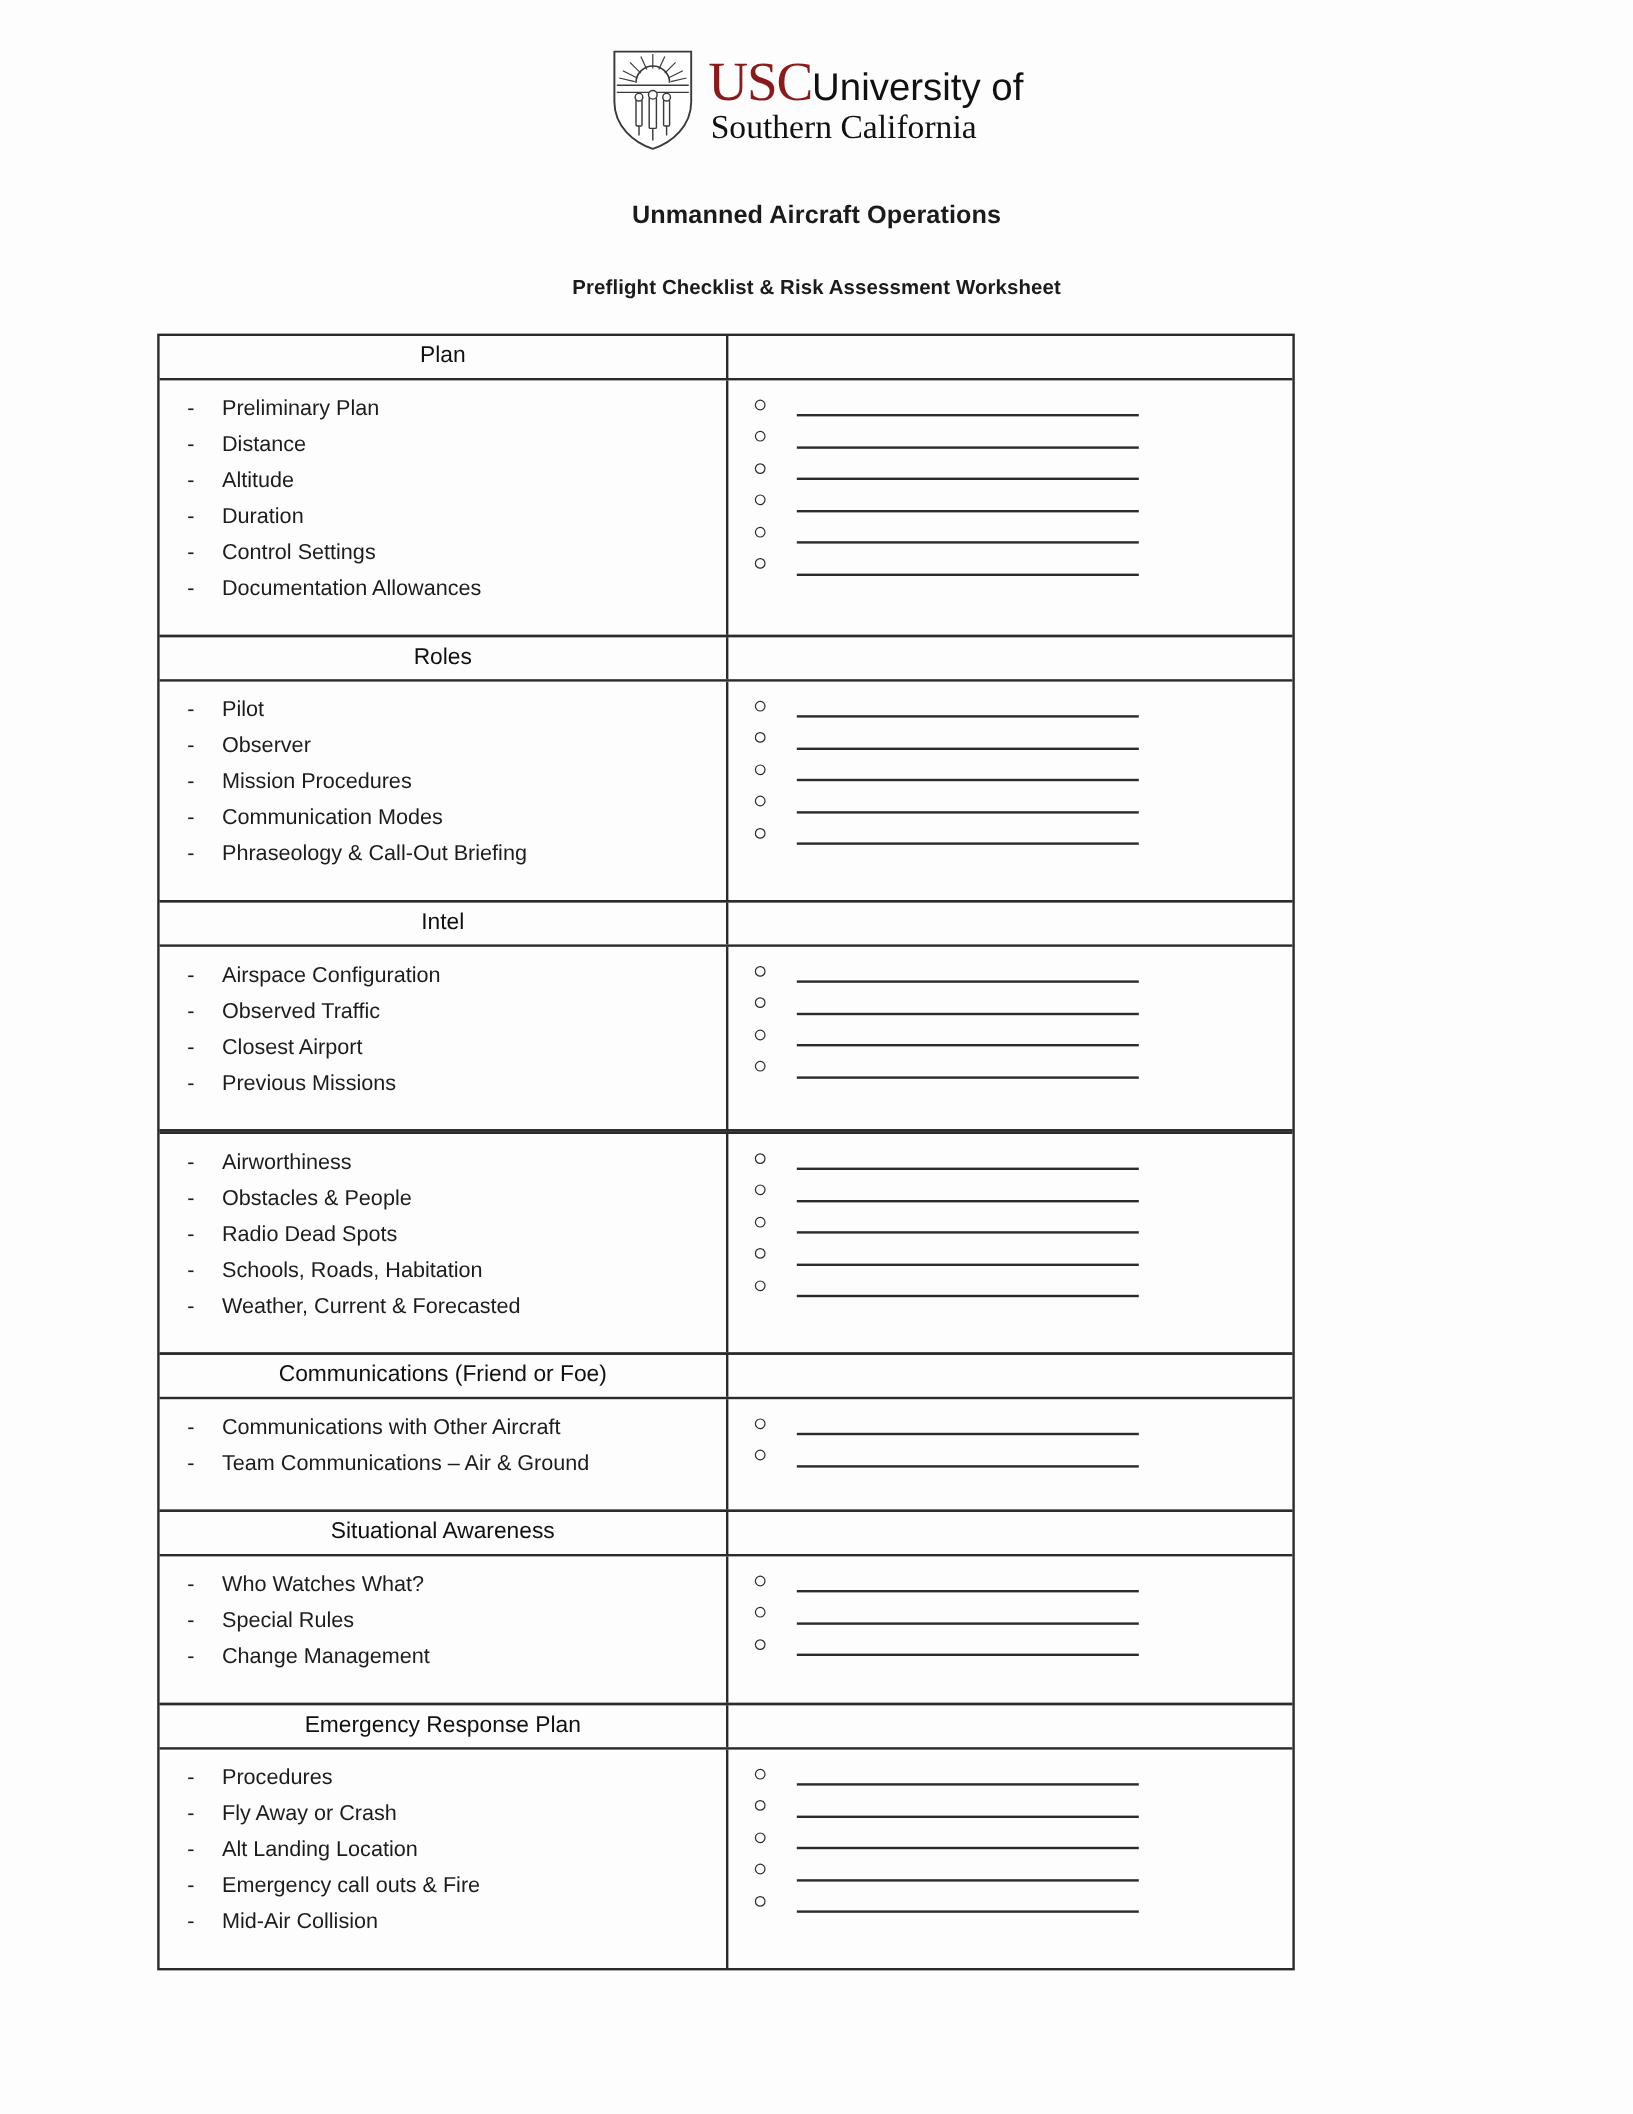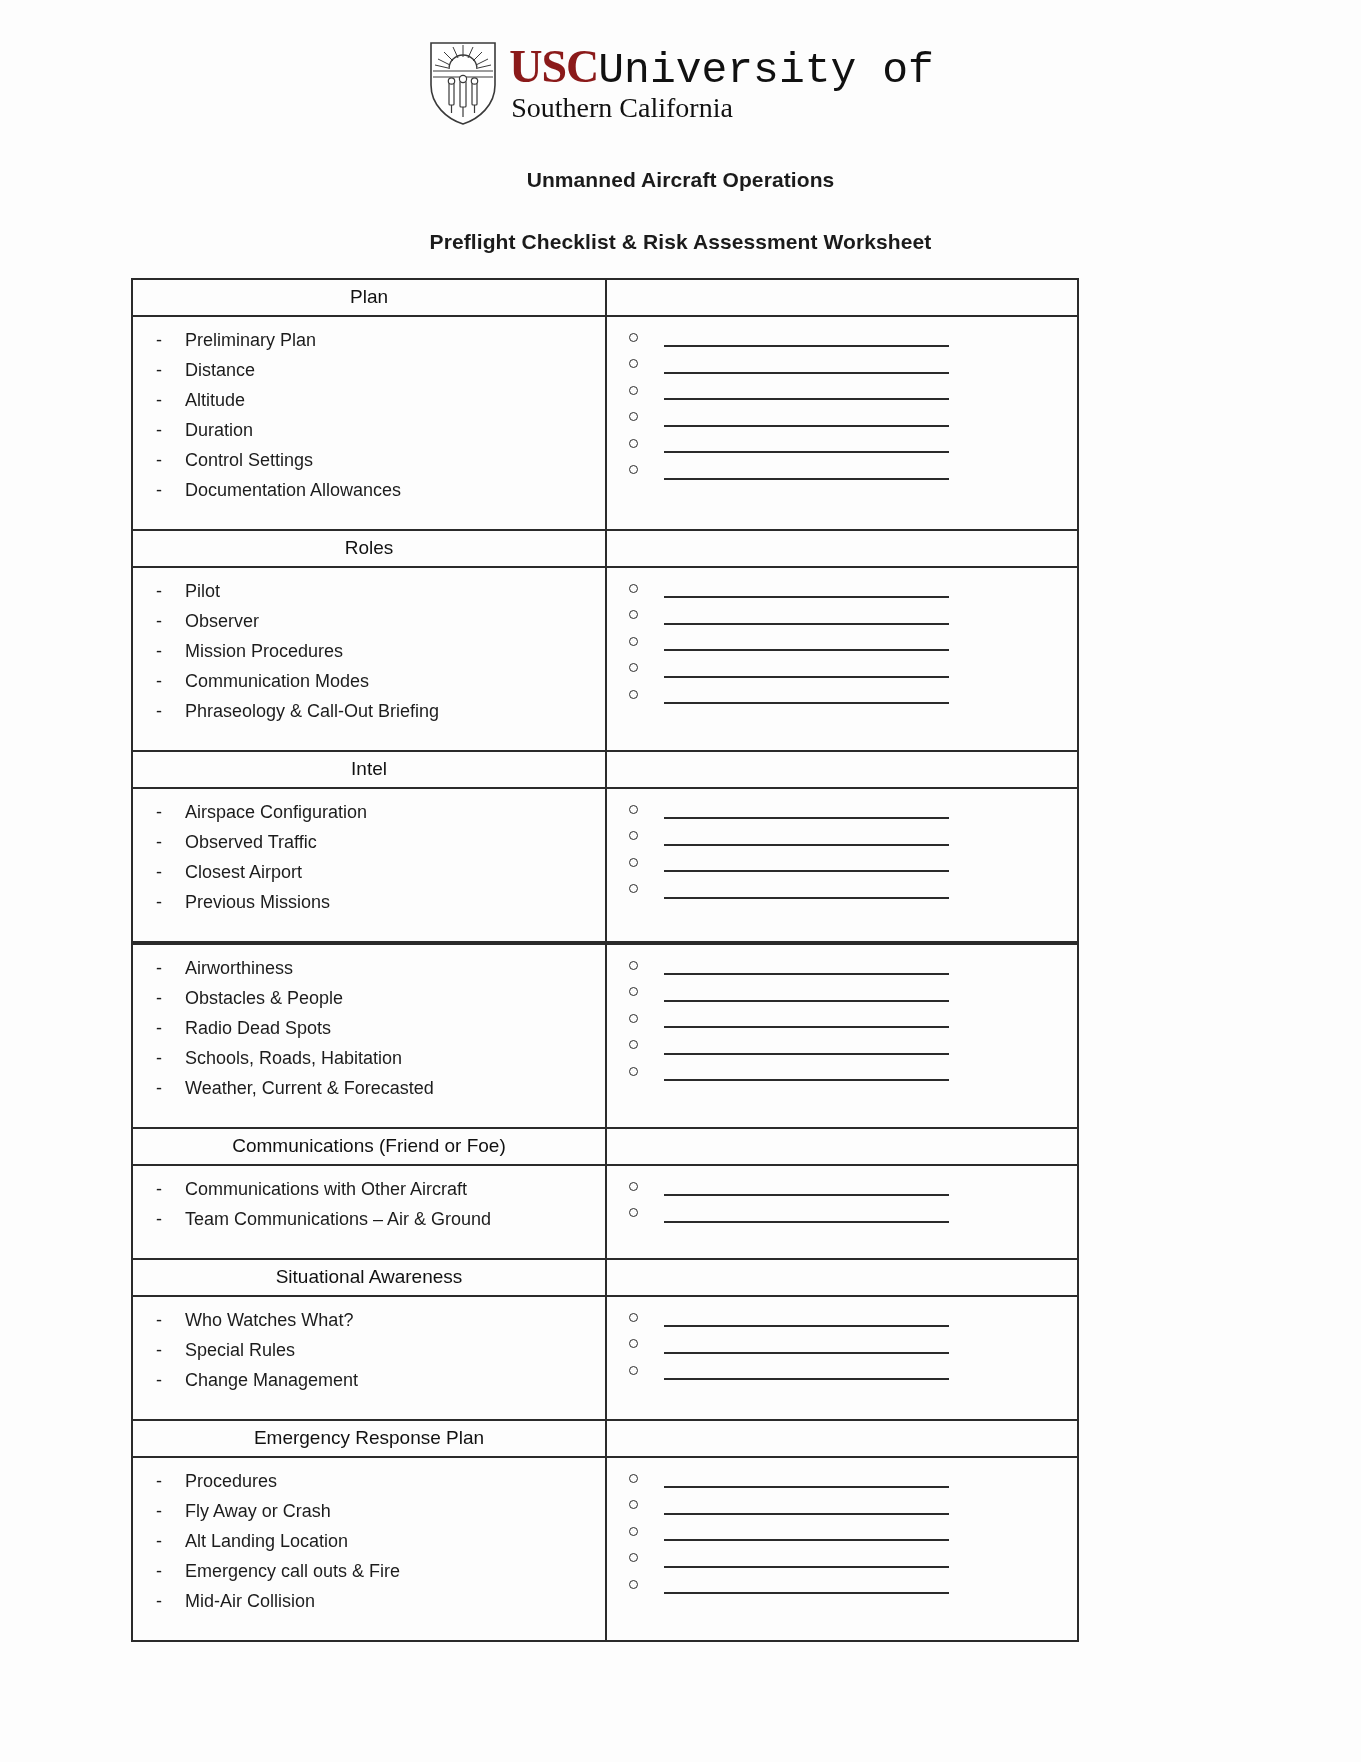--- a/index.html
+++ b/index.html
@@ -44,28 +44,28 @@
     flex-direction: column;
     line-height: 1.0;
   }
   .logo-line1 {
     display: flex;
     align-items: baseline;
     white-space: nowrap;
   }
   .usc-letters {
     font-family: "Liberation Serif", serif;
-    font-weight: bold;
+    font-weight: normal;
     font-size: 46px;
     color: #8b1a1a;
     letter-spacing: -1px;
   }
   .uni-of {
-    font-family: Liberation Mono, monospace;
-    font-size: 43px;
+    font-family: Liberation Sans, sans-serif;
+    font-size: 32px;
     color: #111;
     letter-spacing: 0px;
   }
   .logo-line2 {
     font-family: "Liberation Serif", serif;
     font-size: 28px;
     color: #111;
     white-space: nowrap;
     margin-top: 2px;
     padding-left: 2px;
@@ -75,21 +75,21 @@
   .doc-title {
     text-align: center;
     font-size: 21px;
     font-weight: bold;
     color: #1b1b1b;
     margin-top: 58px;
     letter-spacing: 0.1px;
   }
   .doc-subtitle {
     text-align: center;
-    font-size: 21px;
+    font-size: 17px;
     font-weight: bold;
     color: #1b1b1b;
     margin-top: 38px;
     letter-spacing: 0.1px;
   }
 
   
   .worksheet {
     position: absolute;
     left: 131px;

